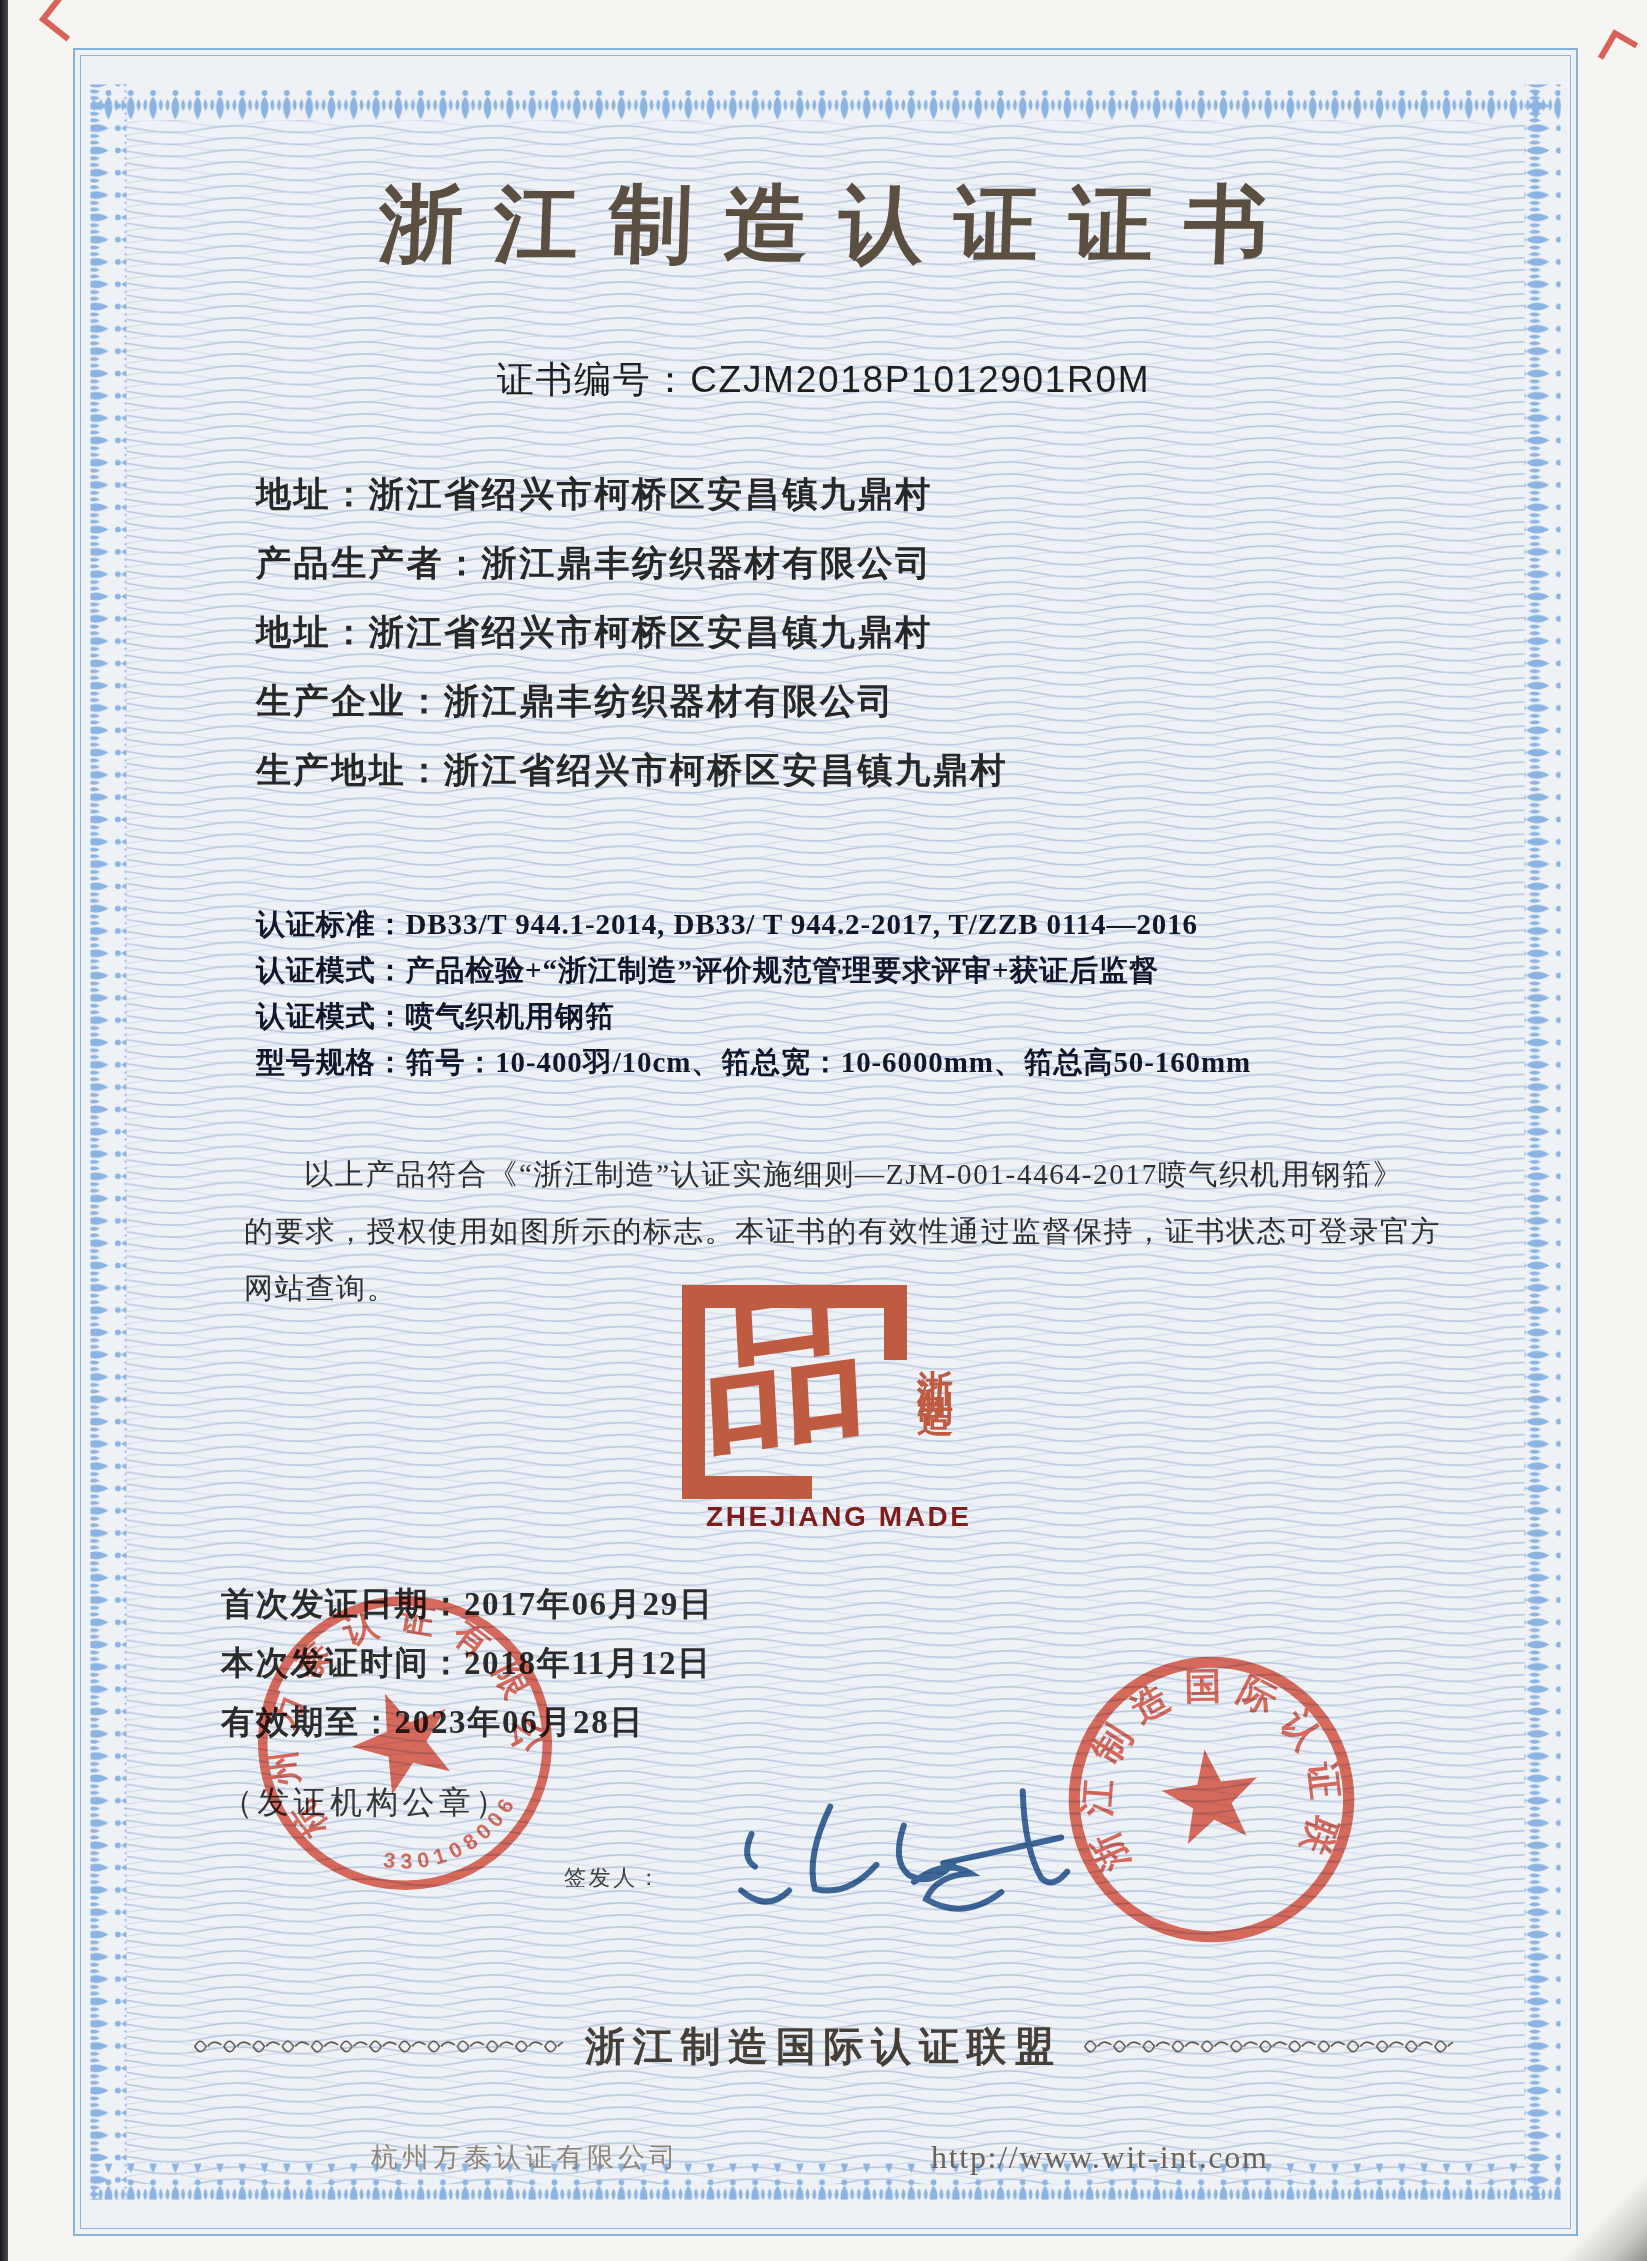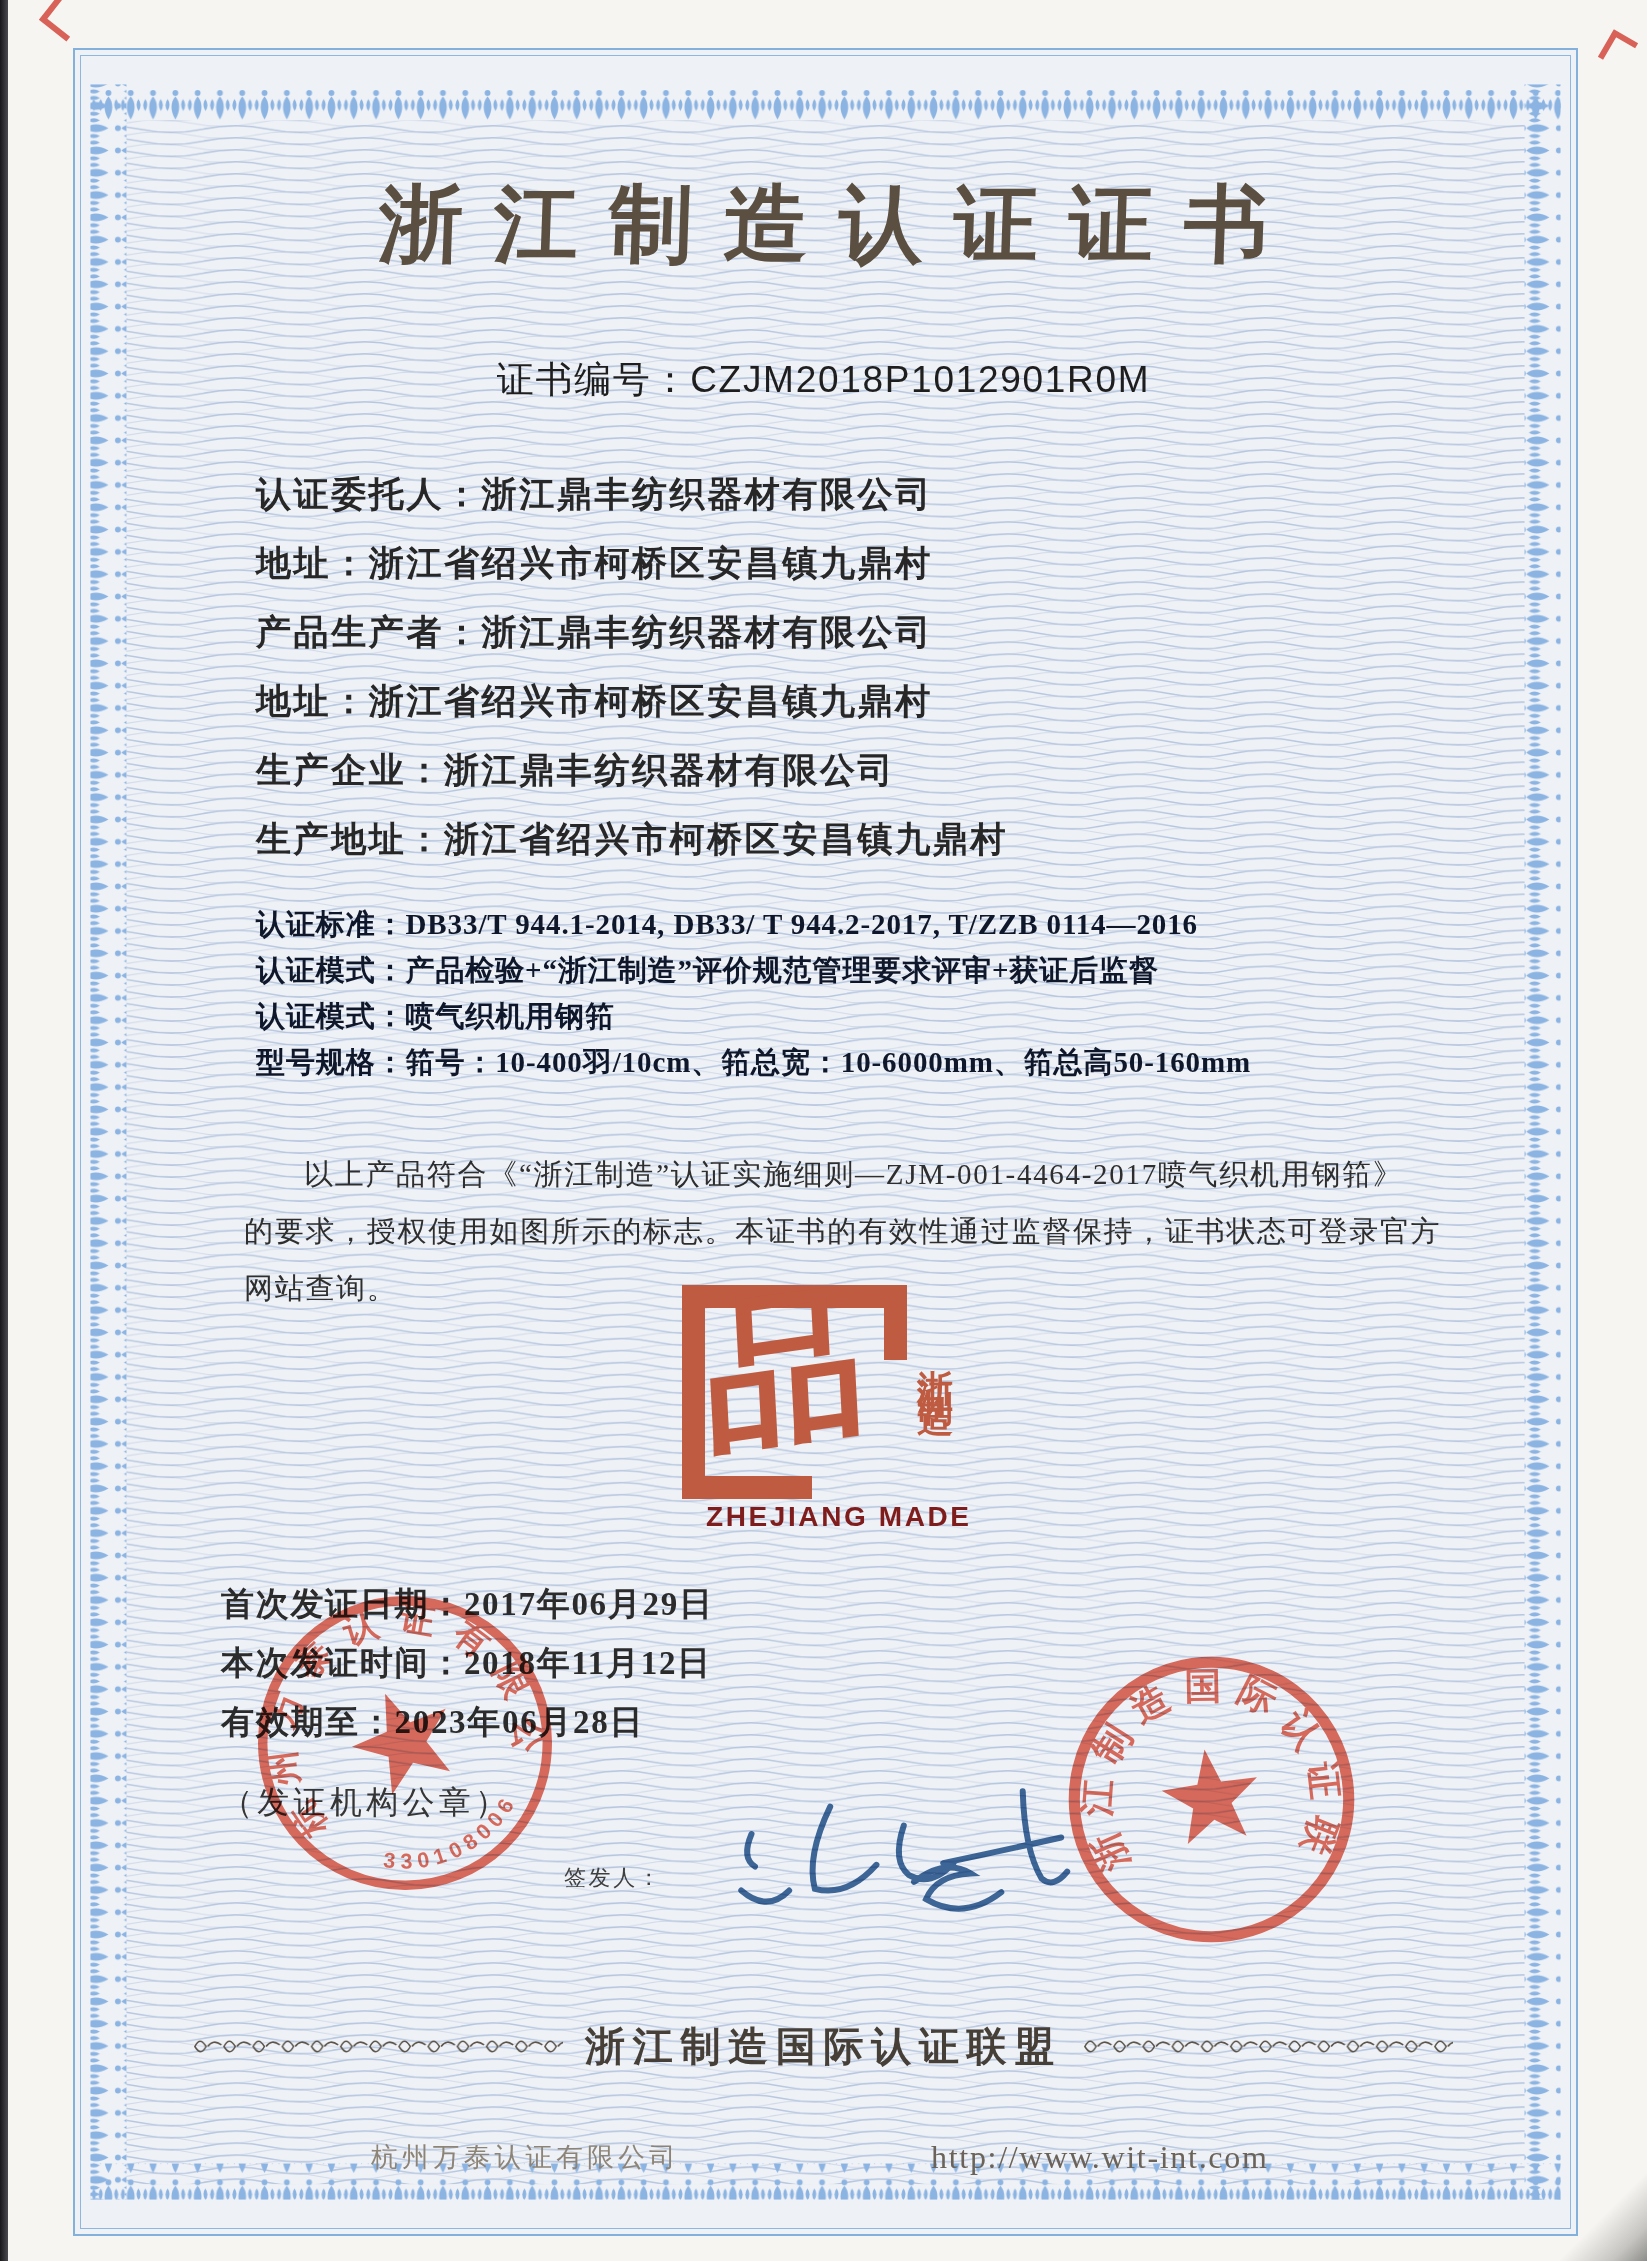--- a/index.html
+++ b/index.html
@@ -124,21 +124,20 @@
   </svg>
 </div>
 
 <div class="doc-title">浙江制造认证证书</div>
 
 <div class="cert-line">
   <span>证书编号：</span><span>CZJM2018P1012901R0M</span>
 </div>
 
 <div class="info-block">
-  <div class="line">认证委托人：浙江鼎丰纺织器材有限公司</div>
   <div class="line">地址：浙江省绍兴市柯桥区安昌镇九鼎村</div>
   <div class="line">产品生产者：浙江鼎丰纺织器材有限公司</div>
   <div class="line">地址：浙江省绍兴市柯桥区安昌镇九鼎村</div>
   <div class="line">生产企业：浙江鼎丰纺织器材有限公司</div>
   <div class="line">生产地址：浙江省绍兴市柯桥区安昌镇九鼎村</div>
 </div>
 
 <div class="spec-block">
   <div class="line">认证标准：DB33/T 944.1-2014, DB33/ T 944.2-2017, T/ZZB 0114—2016</div>
   <div class="line">认证模式：产品检验+“浙江制造”评价规范管理要求评审+获证后监督</div>

